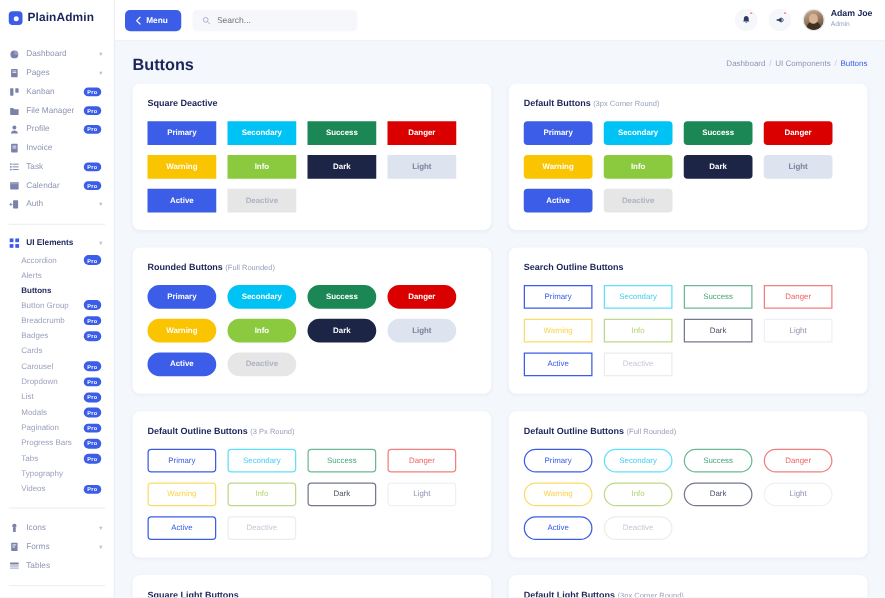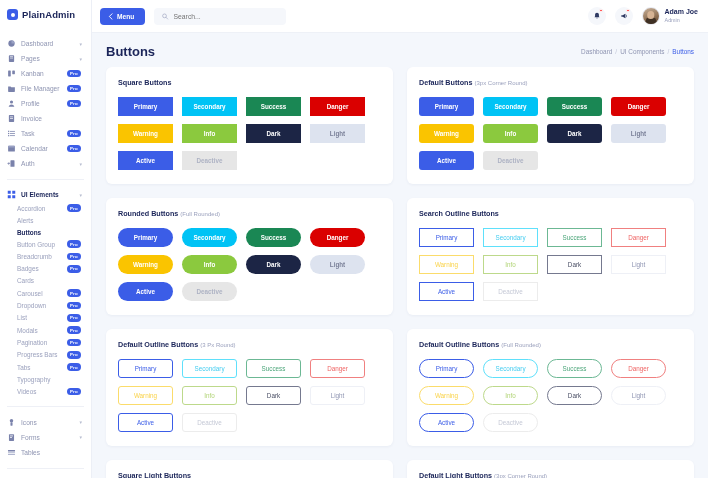--- a/index.html
+++ b/index.html
@@ -400,21 +400,21 @@
         <span class="sep">/</span>
         <span class="">UI Components</span>
         <span class="sep">/</span>
         <span class="crumb-current">Buttons</span>
       </div>
   </div>
 
   <div class="content">
     <div class="grid" id="cards-grid">
         <div class="card">
-          <div class="card-title">Square Buttons</div>
+          <div class="card-title">Square Deactive</div>
           <div class="btn-row">
             <button class="btn r-square b-primary">Primary</button>
             <button class="btn r-square b-secondary">Secondary</button>
             <button class="btn r-square b-success">Success</button>
             <button class="btn r-square b-danger">Danger</button>
           </div>
           <div class="btn-row">
             <button class="btn r-square b-warning">Warning</button>
             <button class="btn r-square b-info">Info</button>
             <button class="btn r-square b-dark">Dark</button>

